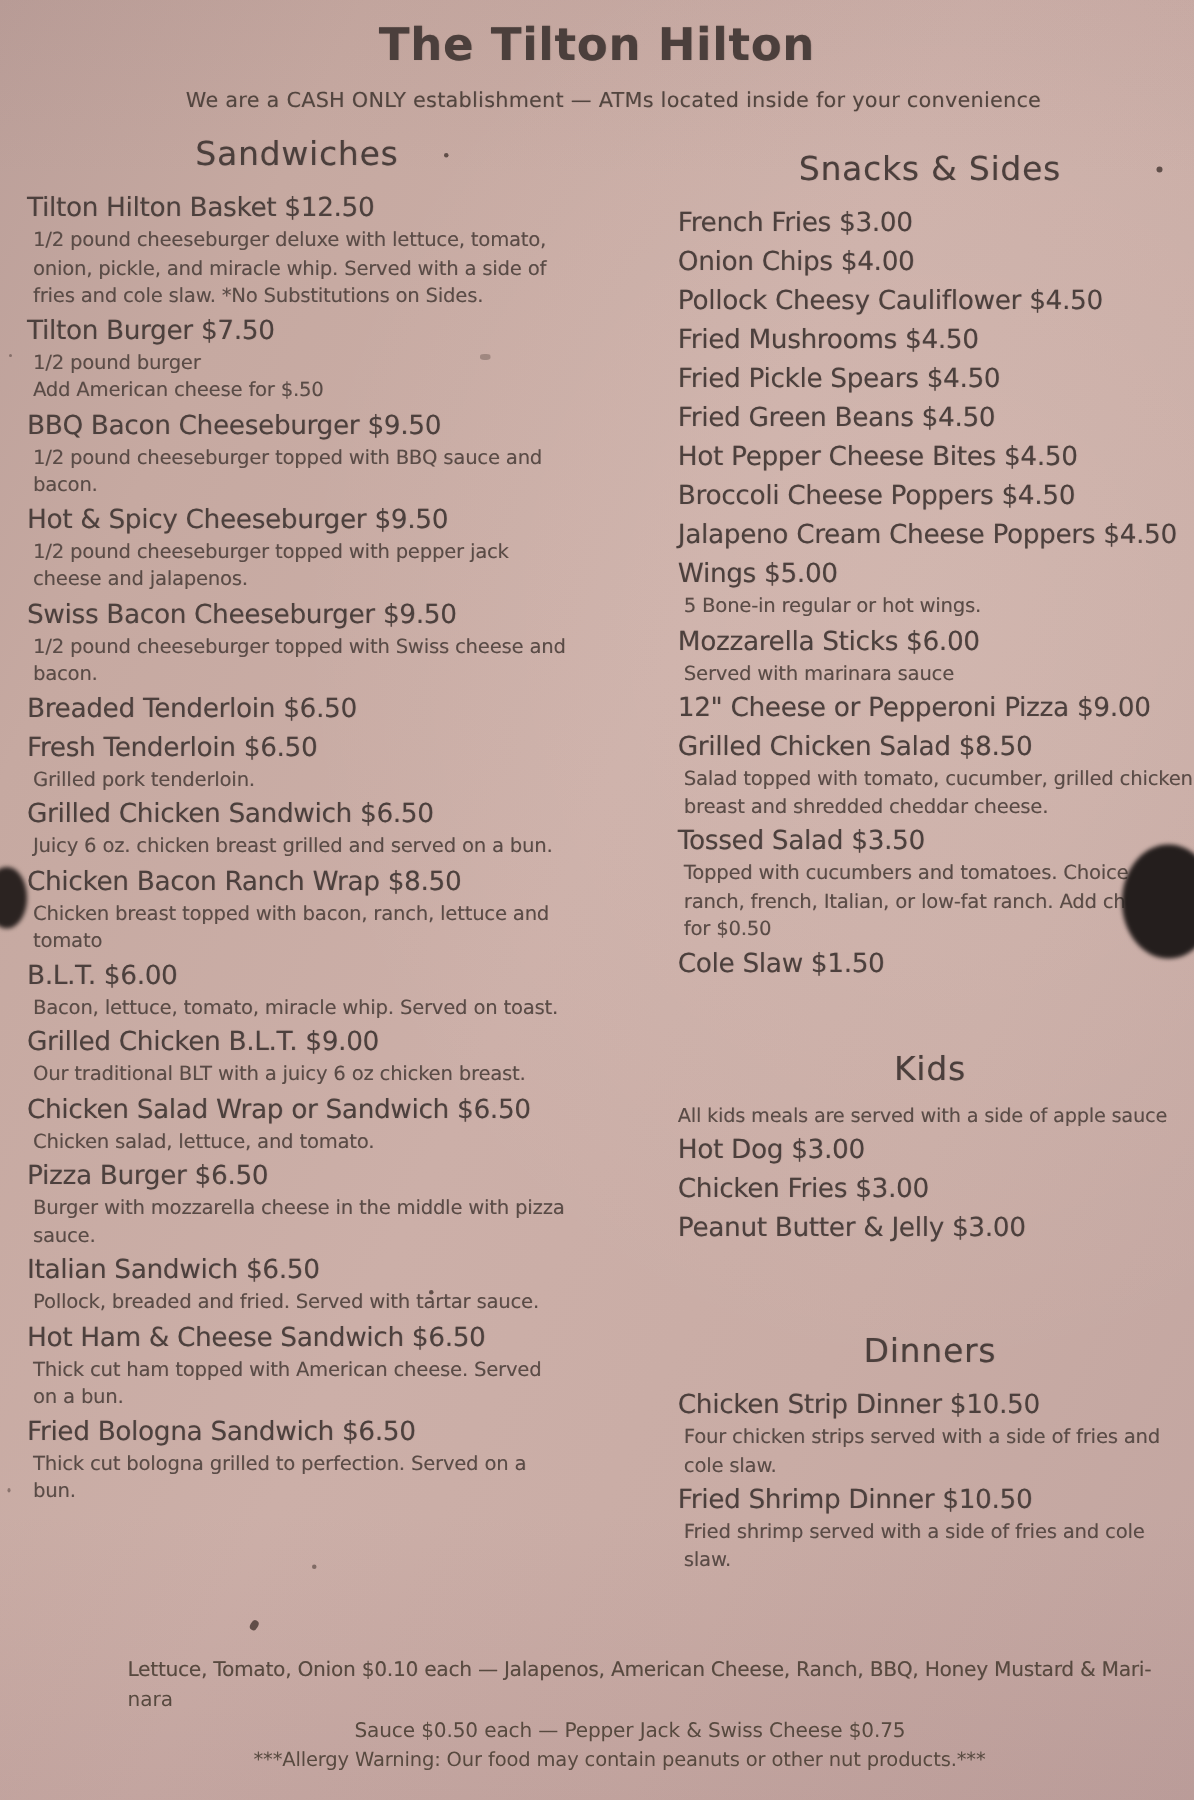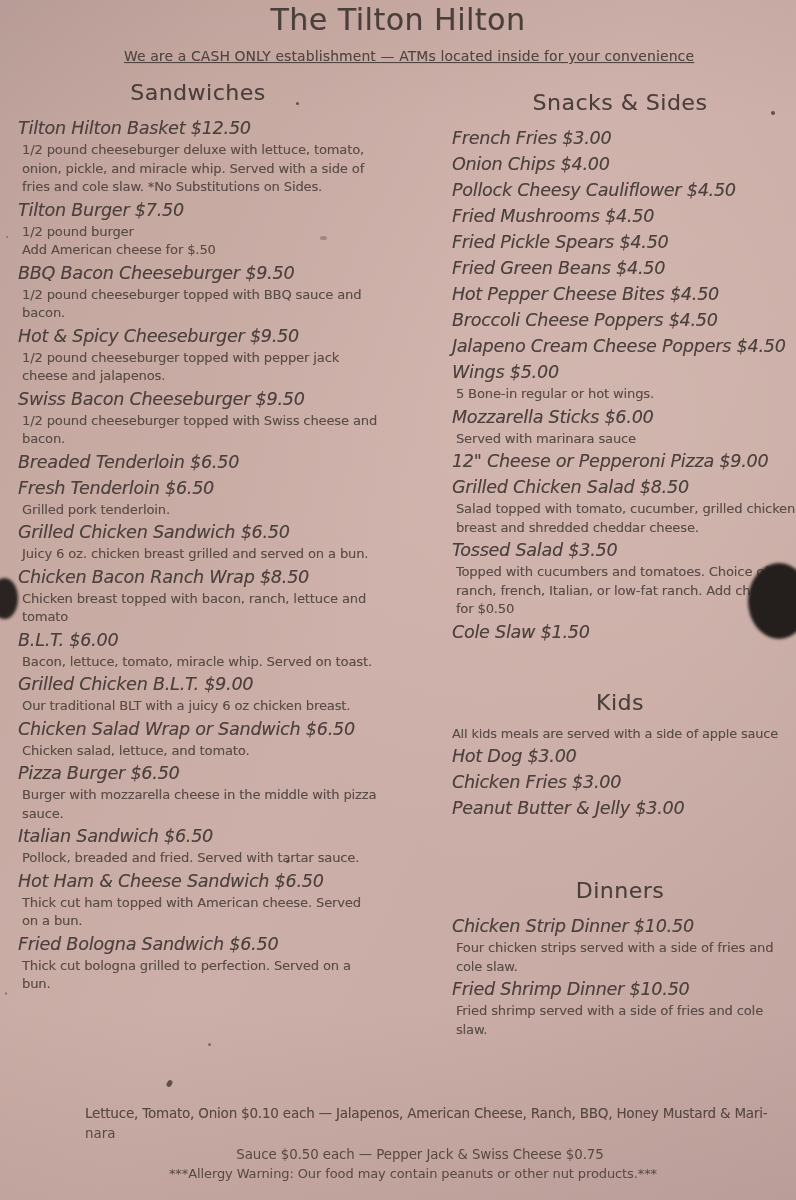--- a/index.html
+++ b/index.html
@@ -8,45 +8,45 @@
     position:relative; width:796px; height:1200px;
     font-family:"DejaVu Sans", sans-serif;
     color:#4c403d;
     background:
       linear-gradient(to bottom, rgba(120,85,90,0.05) 0%, rgba(0,0,0,0) 10%, rgba(0,0,0,0) 84%, rgba(130,90,100,0.12) 100%),
       radial-gradient(ellipse 150% 130% at 50% 42%, rgba(0,0,0,0) 58%, rgba(80,52,52,0.15) 100%),
       radial-gradient(ellipse 90% 70% at 78% 35%, rgba(255,240,230,0.13), rgba(255,240,230,0) 60%),
       linear-gradient(115deg, #bb9f99 0%, #c6a9a1 18%, #ccafa8 48%, #c9aca5 72%, #c2a5a0 100%);
   }
   h1.title {
-    margin:0; padding-top:1px;
-    text-align:center; font-weight:normal;
+    margin:0; padding-top:12px;
+    text-align:center; font-weight:bold;
     font-size:30px; line-height:38px; letter-spacing:0.5px;
     color:#4b3f3c; text-shadow:0.3px 0.3px 0.6px rgba(90,70,64,0.45);
   }
   p.subtitle {
     margin:9px 0 0 0; padding-left:22px;
     text-align:center; font-size:13.8px; letter-spacing:0.2px;
-    color:#52453f; text-shadow:0.3px 0.3px 0.5px rgba(90,70,64,0.35);text-decoration:underline;
+    color:#52453f; text-shadow:0.3px 0.3px 0.5px rgba(90,70,64,0.35);
   }
   .columns { display:flex; margin-top:15px;gap:40px; }
   .col-left  { width:372px; margin-left:18px; }
   .col-right { width:364px; margin-left:26px; }
   section.menu-section { display:block; }
   .col-right section:first-child h2.section-heading { margin-top:10px; }
   .col-right section + section { margin-top:44px; }
   .col-right section#section-dinners { margin-top:56px; }
   h2.section-heading {
     margin:0 0 8px 0; font-weight:normal; text-align:center;
     font-size:22px; line-height:28px; letter-spacing:0.5px;
     color:#4b3f3c; text-shadow:0.3px 0.3px 0.6px rgba(90,70,64,0.4);
   }
   .item-name-line {
     font-size:17.5px; line-height:26px; letter-spacing:-0.2px;
-    color:#4c403d; text-shadow:0.3px 0.3px 0.5px rgba(90,70,64,0.4);font-style:italic;
+    color:#4c403d; text-shadow:0.3px 0.3px 0.5px rgba(90,70,64,0.4);
   }
   .item-desc {
     margin:0; padding-left:4px;
     font-size:13px; line-height:18.5px; letter-spacing:-0.1px;
     color:#594b46; text-shadow:0.3px 0.3px 0.4px rgba(95,75,68,0.35);
   }
   .col-right .item-name-line { padding-left:8px; }
   .col-right .item-desc { padding-left:12px; }
   .section-note {
     margin:0; padding-left:8px;

